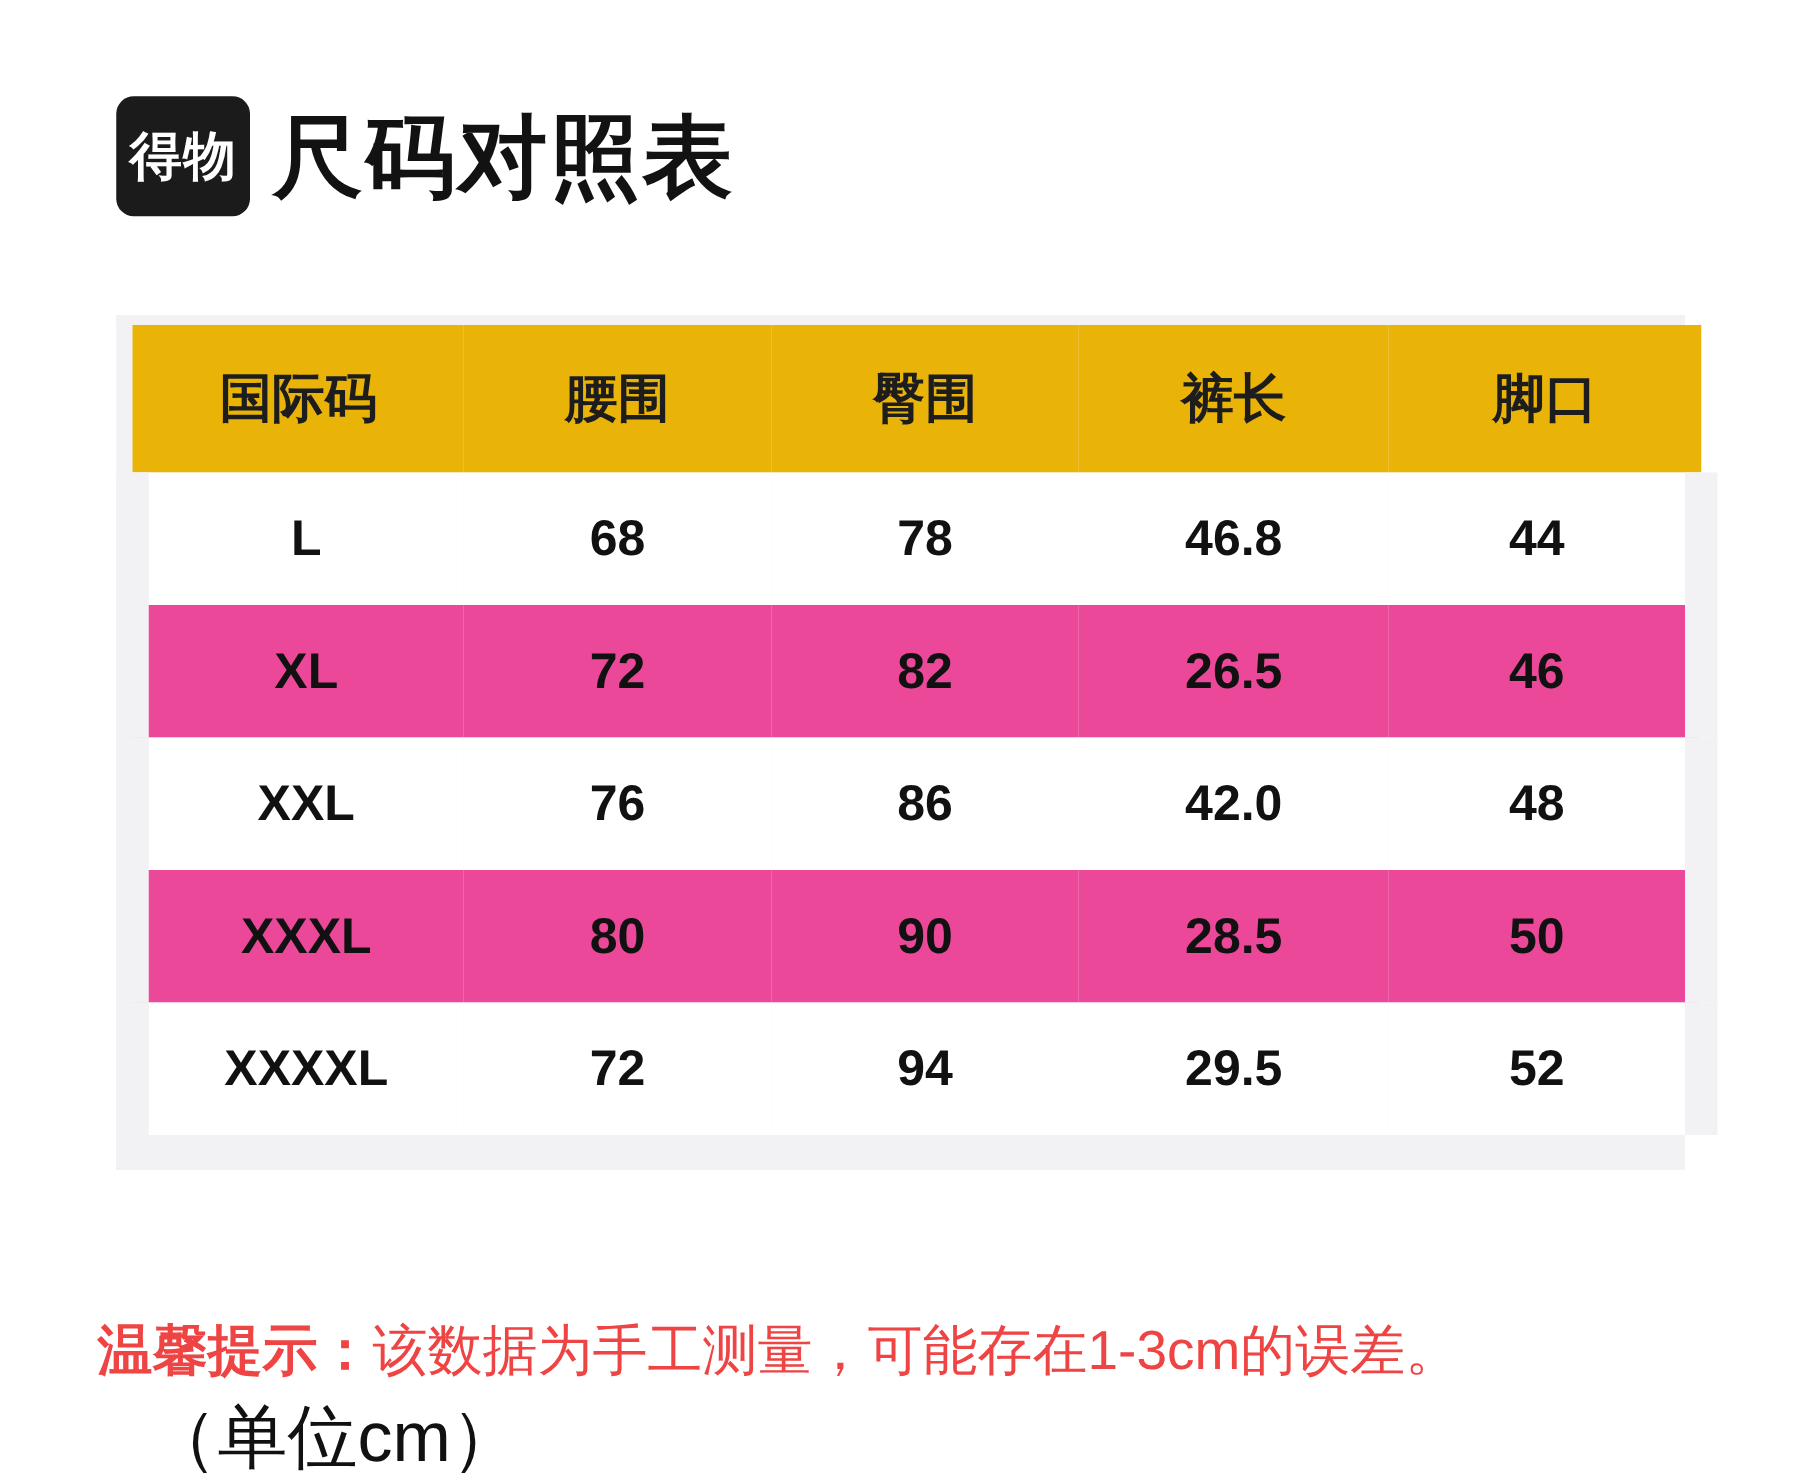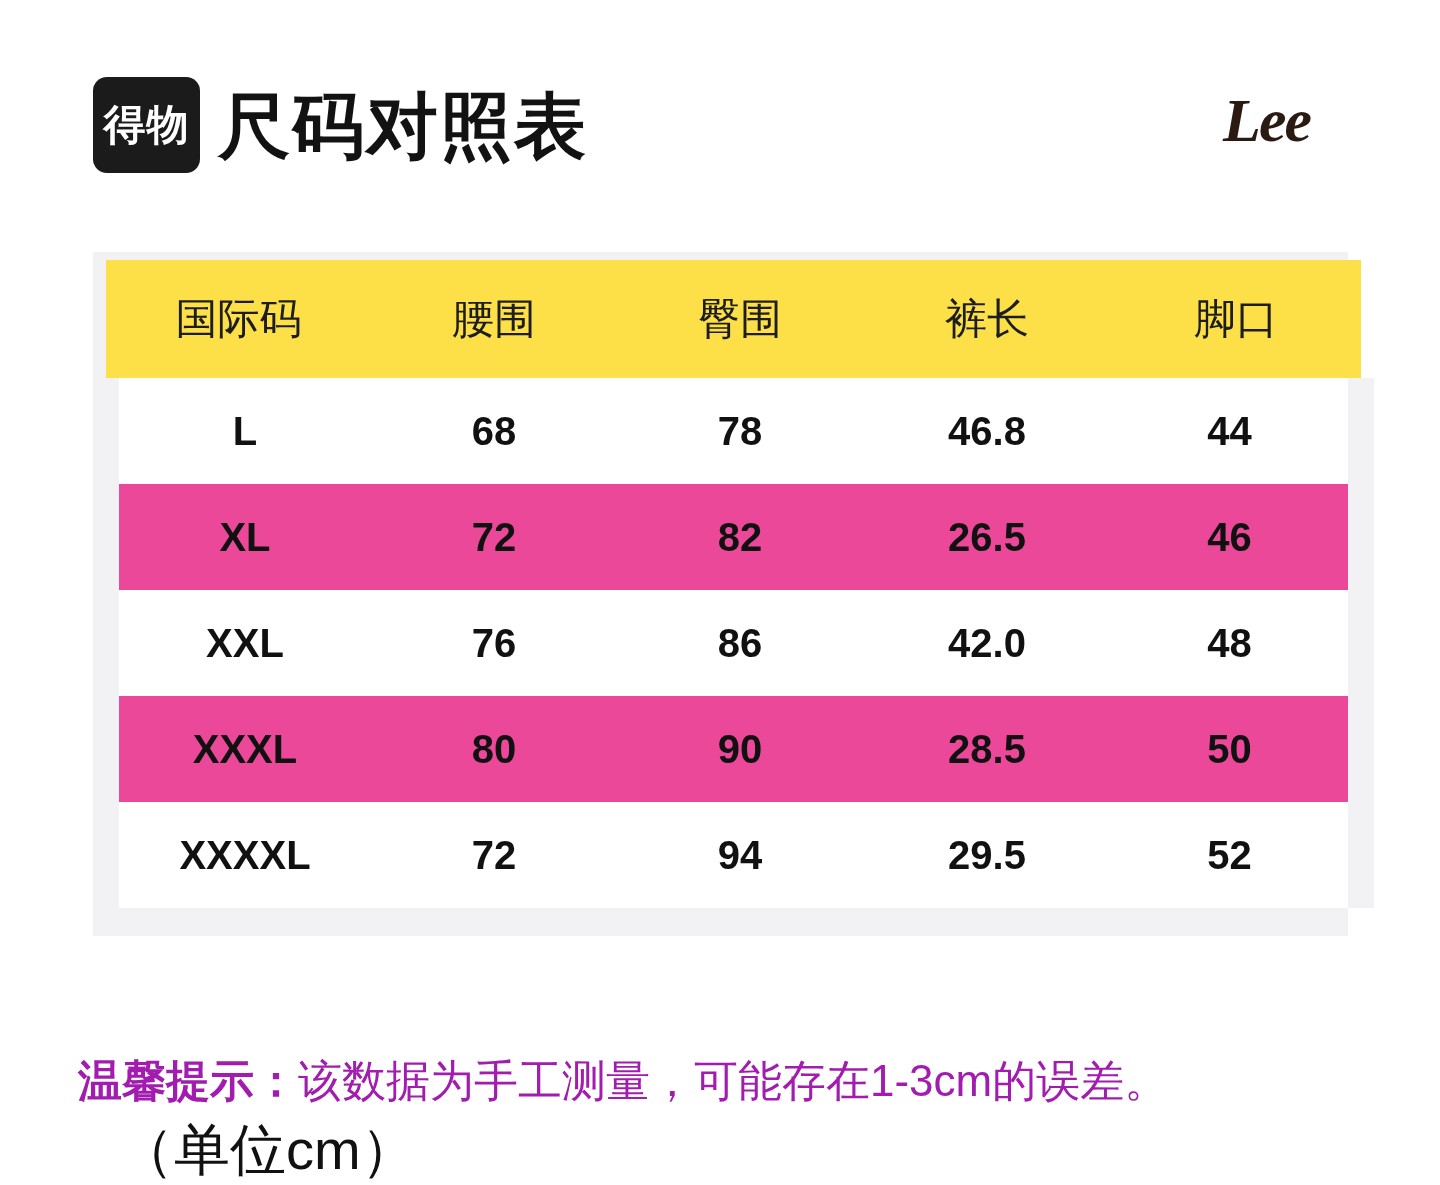--- a/index.html
+++ b/index.html
@@ -95,25 +95,25 @@
   }
   table.size-table col.c0 { width: 265px; }
   table.size-table col.c1 { width: 246px; }
   table.size-table col.c2 { width: 246px; }
   table.size-table col.c3 { width: 248px; }
   table.size-table col.c4 { width: 250px; }
 
   table.size-table thead th {
     height: 118px;
     font-size: 42px;
-    font-weight: 400;
+    font-weight: 700;
     color: #1d1d1d;
     text-align: center;
     vertical-align: middle;
-    background: #fde047;
+    background: #eab308;
     padding: 0;
   }
   table.size-table tbody td {
     height: 106px;
     font-size: 40px;
     font-weight: 700;
     color: #111111;
     text-align: center;
     vertical-align: middle;
     padding: 0;
@@ -134,21 +134,21 @@
   .table-pad-bottom { height: 28px; background: #f2f2f5; }
 
   
   .note {
     position: absolute;
     left: 78px;
     top: 1006px;
     width: 1300px;
     font-size: 44px;
     line-height: 70px;
-    color: #a21caf;
+    color: #ef4444;
     letter-spacing: 0px;
   }
   .note .note-label {
     font-weight: 700;
   }
   .note .note-body {
     font-weight: 400;
   }
   .note-unit {
     position: absolute;
@@ -163,23 +163,20 @@
 </head>
 <body>
 
 <div class="page">
 
   <div class="header">
     <div class="brand-badge">
       <span class="brand-badge-text">得物</span>
     </div>
     <div class="page-title">尺码对照表</div>
-    <div class="lee-logo">
-      <div class="lee-logo-text">Lee</div>
-    </div>
   </div>
 
   <div class="table-wrap">
     <div class="table-pad-top"></div>
     <table class="size-table">
       <colgroup>
         <col class="c0">
           <col class="c1">
           <col class="c2">
           <col class="c3">

